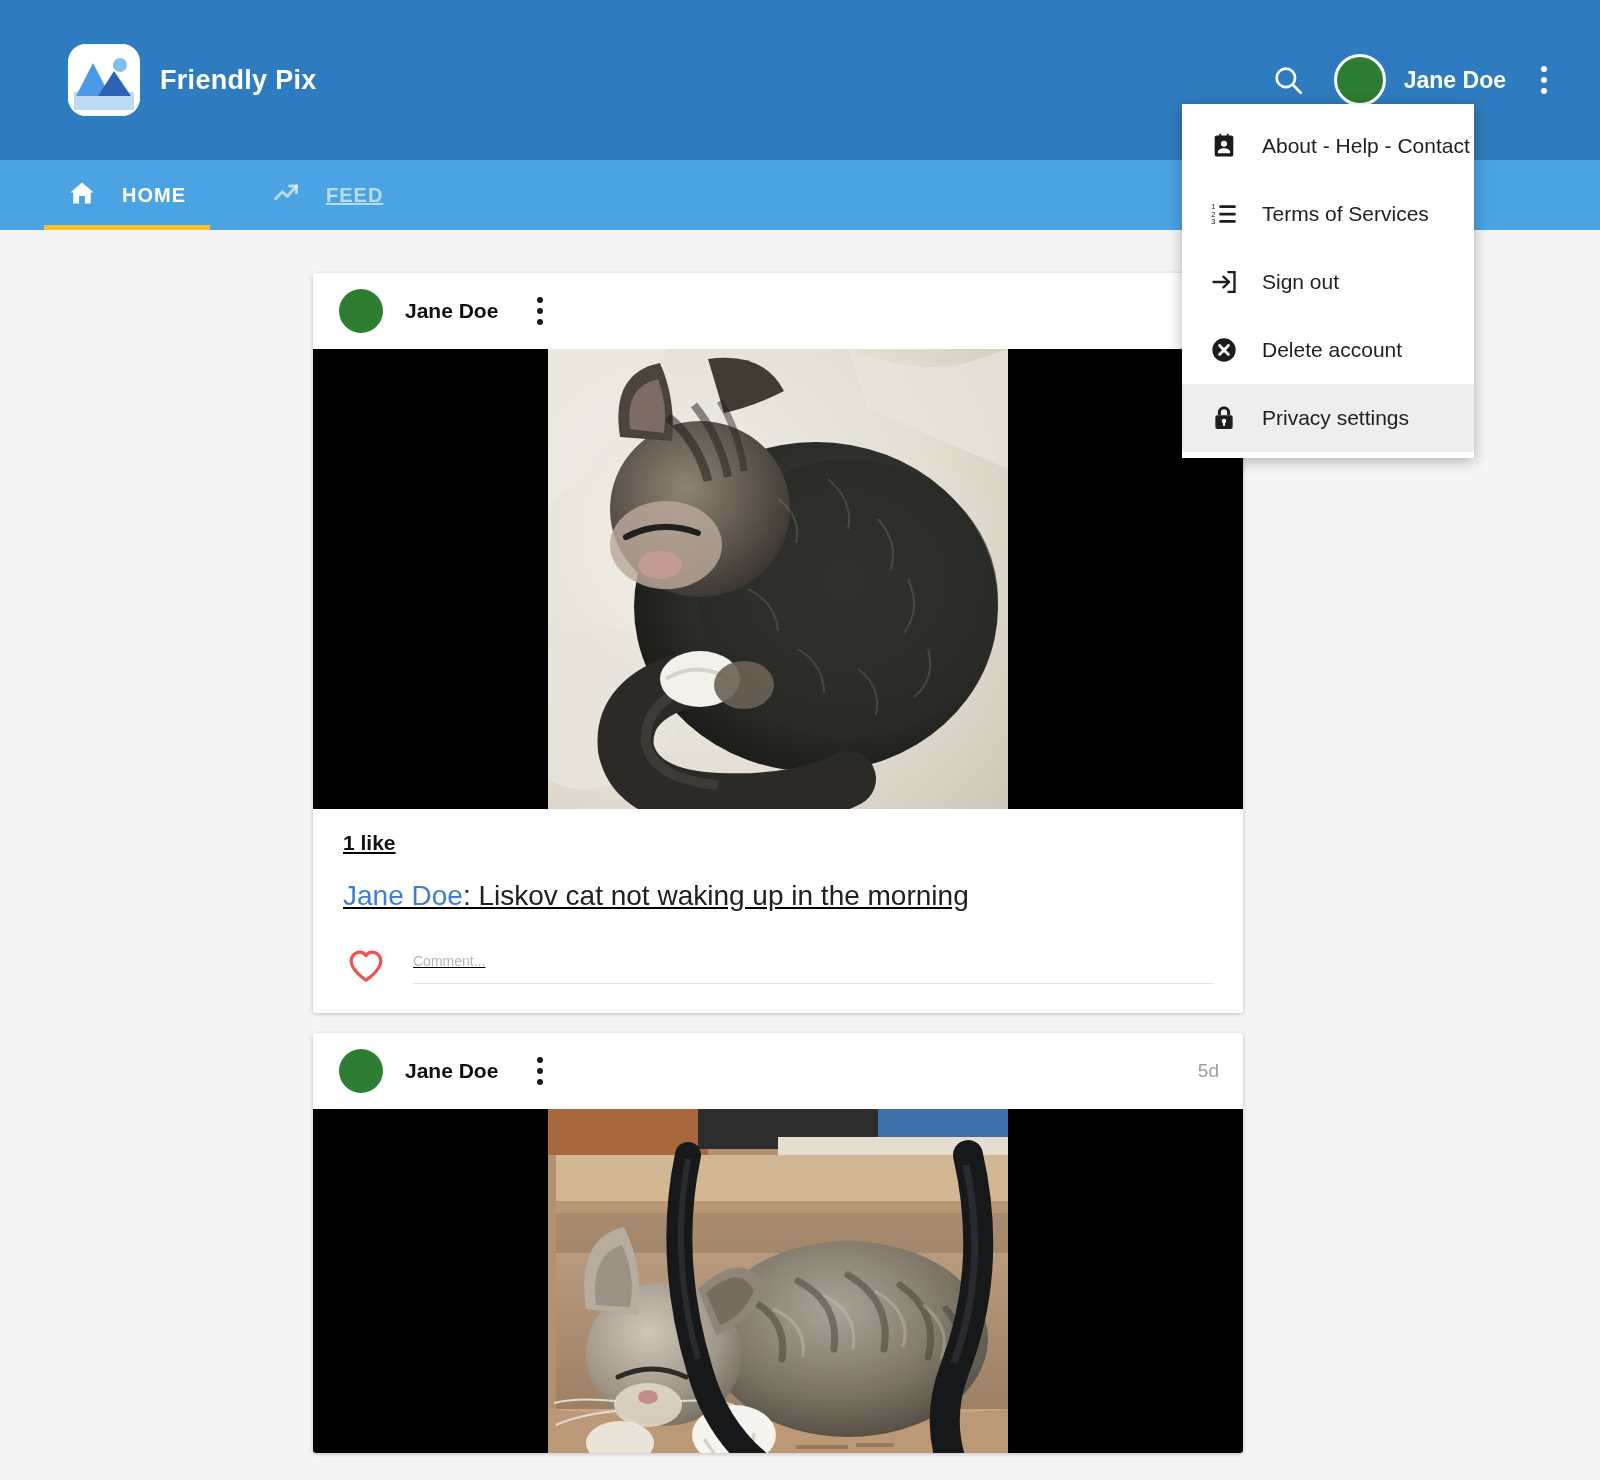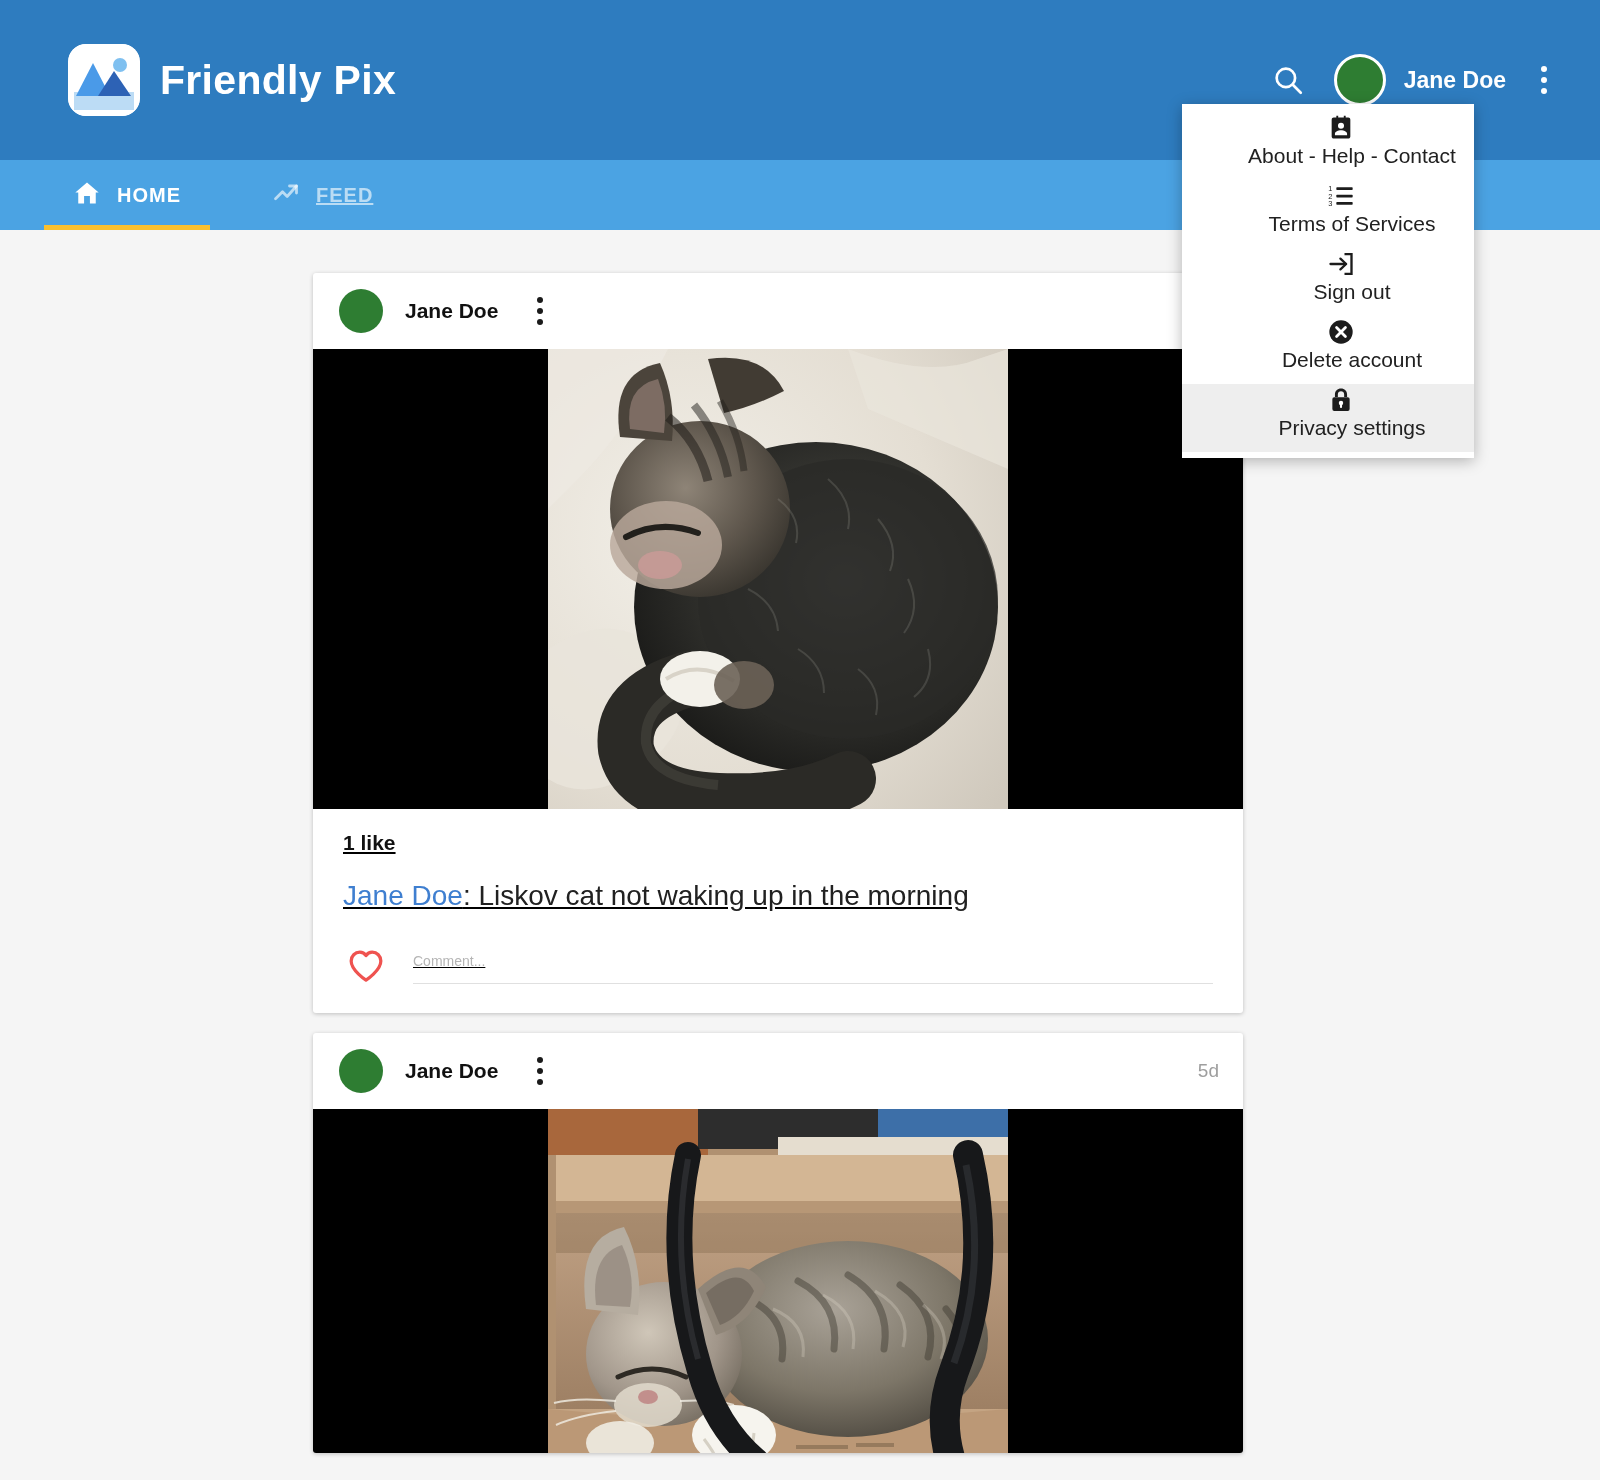--- a/index.html
+++ b/index.html
@@ -38,21 +38,21 @@
     border-radius: 18px;
     background: #ffffff;
     position: relative;
     overflow: hidden;
     flex: none;
   }
   .logo-mark svg { display: block; }
   .brand-title {
     margin-left: 20px;
     color: #ffffff;
-    font-size: 41px;
+    font-size: 27px;
     font-weight: bold;
     letter-spacing: 0.3px;
     white-space: nowrap;
     text-align: right;
   }
 
   .appbar-right {
     position: absolute;
     right: 36px;
     top: 0;
@@ -107,21 +107,21 @@
     height: 70px;
     background: #4ba3e3;
     display: flex;
     align-items: stretch;
     z-index: 20;
   }
   .tab {
     display: flex;
     align-items: center;
     justify-content: center;
-    gap: 16px;
+    gap: 26px;
     padding: 16px 22px;
     position: relative;
     cursor: pointer;
     box-sizing: border-box;
   }
   .tab-label {
     font-size: 20px;
     font-weight: bold;
     letter-spacing: 1px;
     color: #ffffff;
@@ -149,21 +149,20 @@
     padding: 8px 0 6px 0;
     box-sizing: border-box;
   }
   .menu-item {
     display: flex;
     align-items: center;
     height: 68px;
     padding-left: 26px;
     cursor: pointer;
     box-sizing: border-box;
-    flex-direction: column;
   }
   .menu-item.hovered { background: #eeeeee; }
   .menu-icon {
     width: 32px; height: 32px;
     display: flex; align-items: center; justify-content: center;
     flex: none;
   }
   .menu-label {
     margin-left: 22px;
     font-size: 21px;

